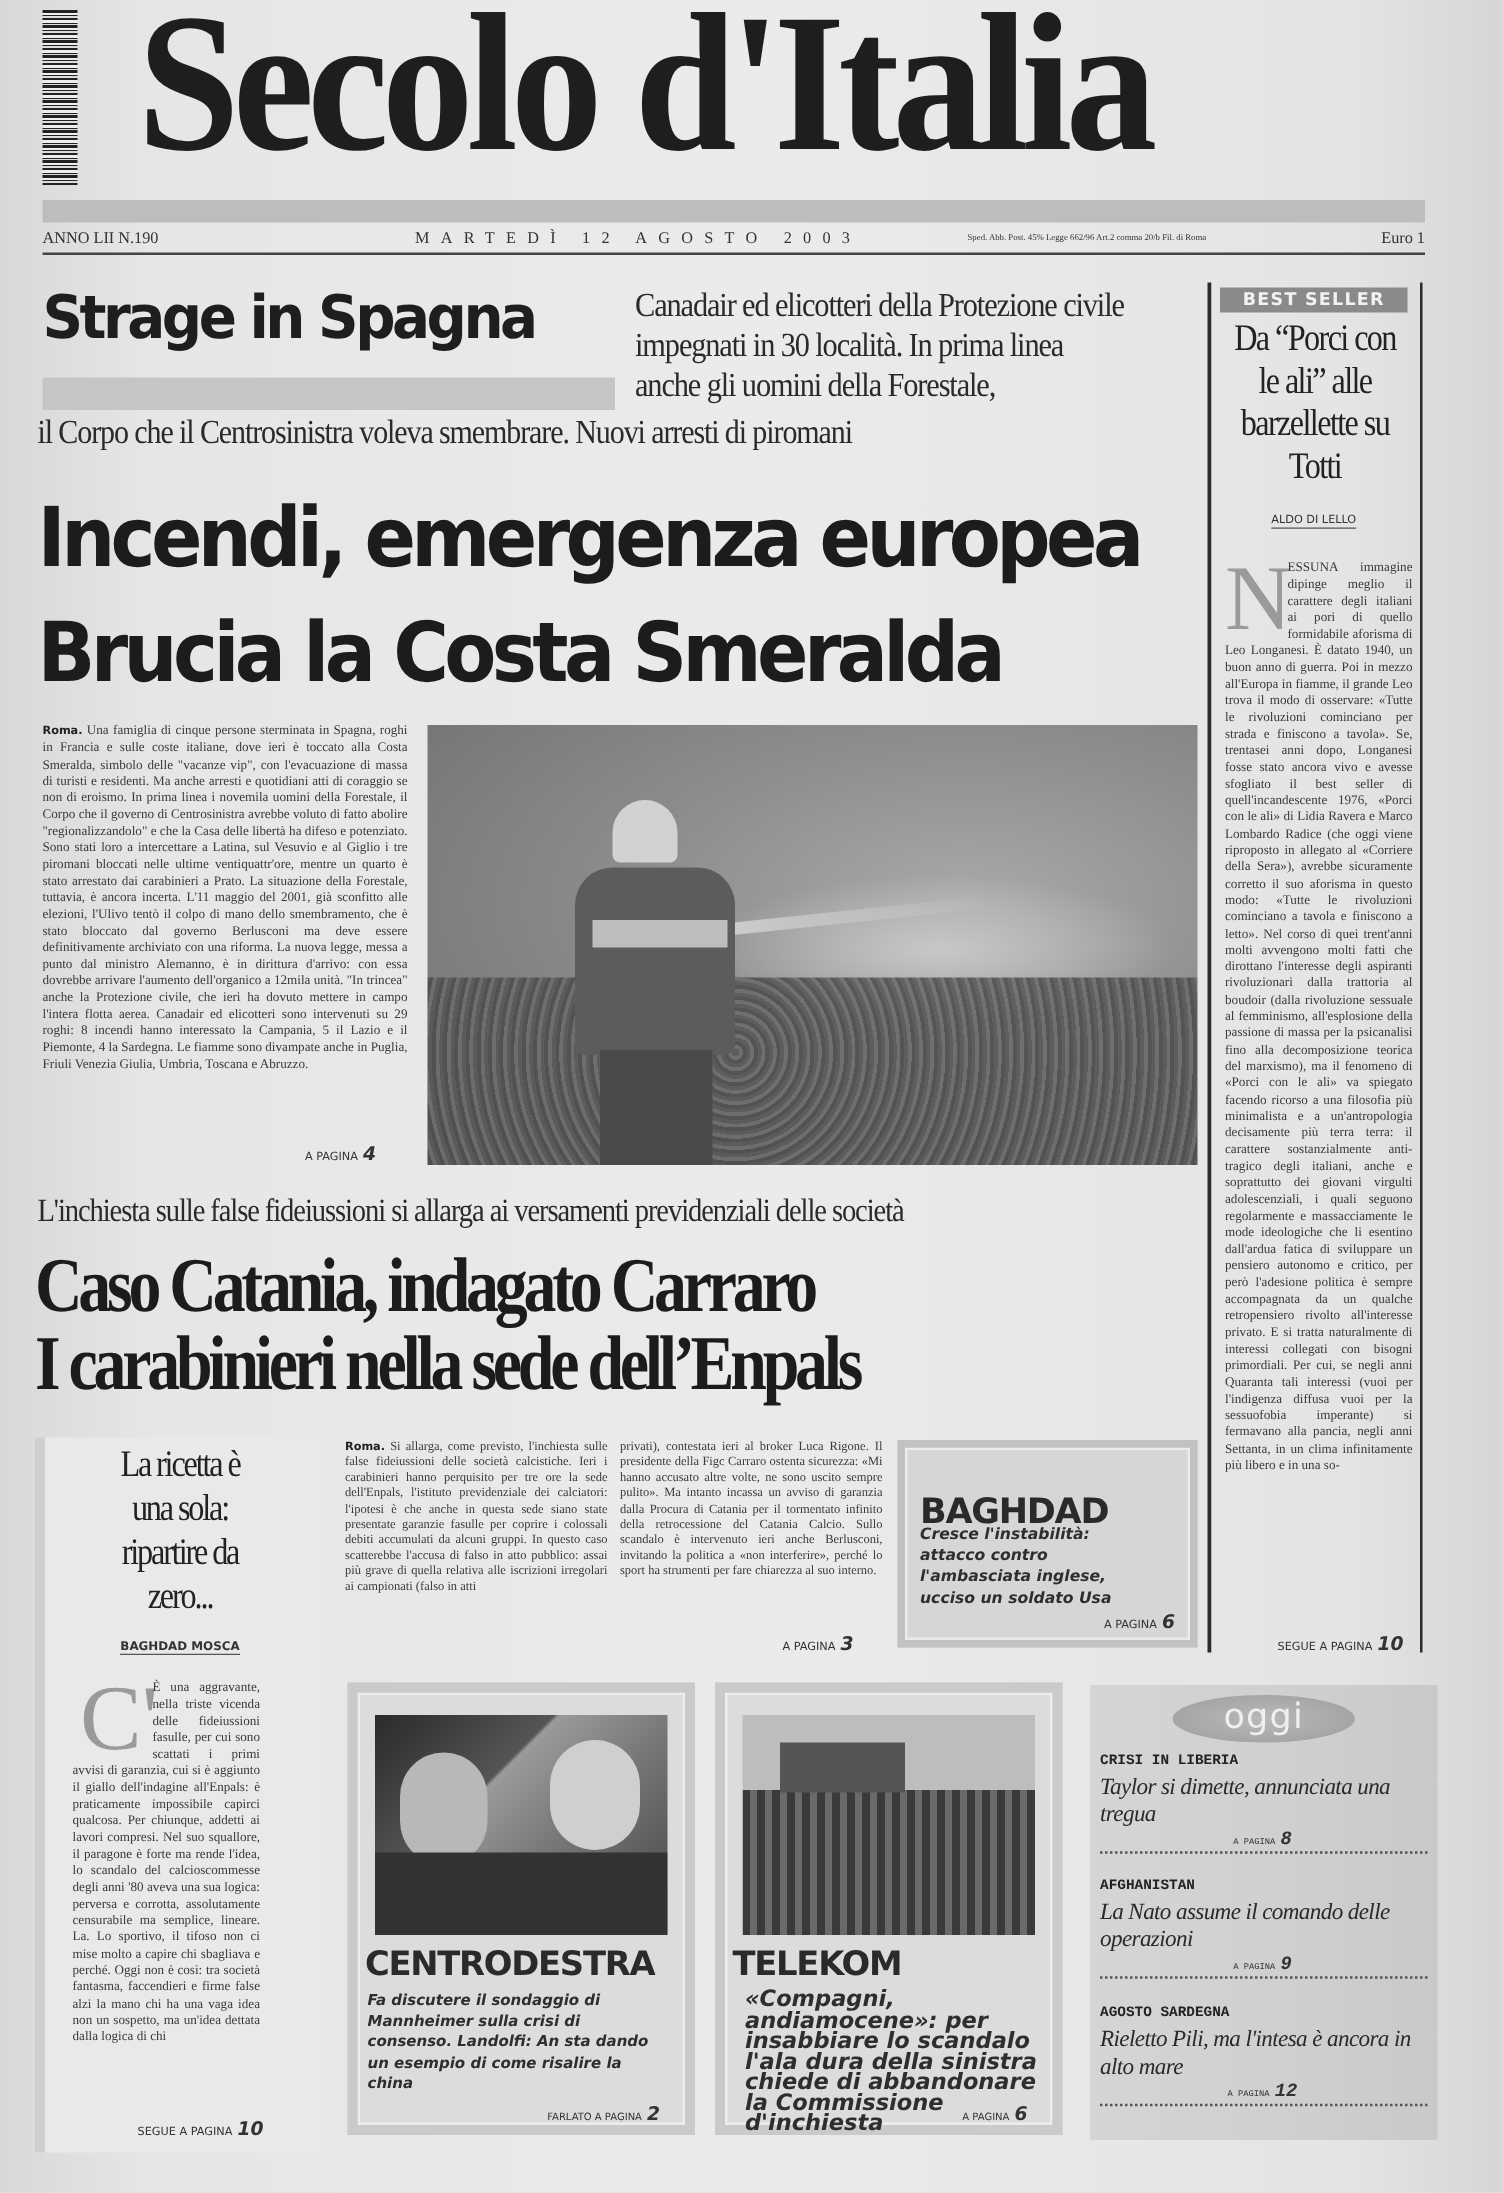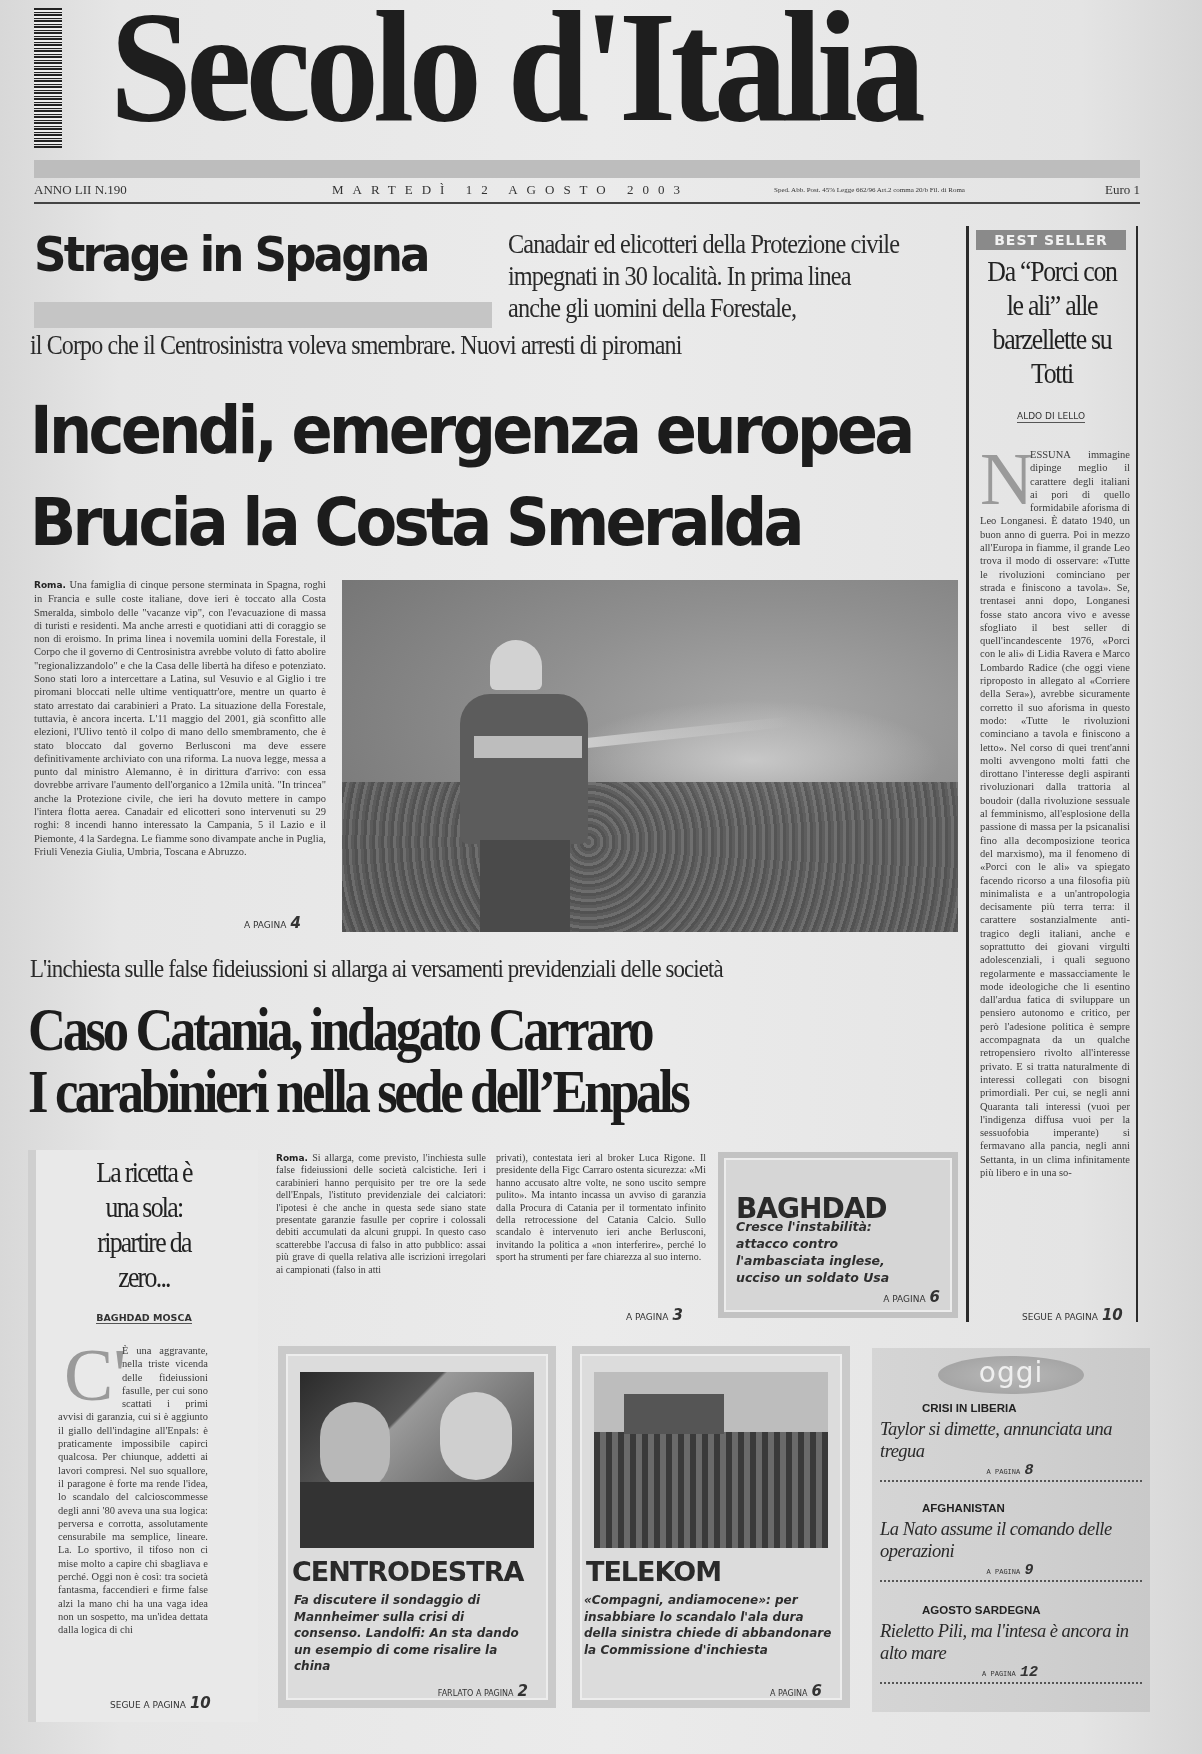--- a/index.html
+++ b/index.html
@@ -95,21 +95,21 @@
   .card { position: absolute; background: #dcdcdc; border: 8px solid #cacaca; box-shadow: inset 0 0 0 2px #ededed; }
   .card-centro { left: 278px; top: 1346px; width: 278px; height: 362px; }
   .card-telekom { left: 572px; top: 1346px; width: 278px; height: 362px; }
   .card .pic { position: absolute; left: 14px; top: 18px; width: 234px; height: 176px; background: #888; overflow: hidden; }
 
   .oggi { position: absolute; left: 872px; top: 1348px; width: 278px; height: 364px; background: linear-gradient(90deg, #d5d5d5, #cfcfcf 60%, #c9c9c9); }
   .oggi-pill { position: absolute; left: 66px; top: 8px; width: 146px; height: 38px; border-radius: 50%;
     background: radial-gradient(ellipse, #b9b9b9, #9d9d9d); color: #efefef; text-align: center; font-family: "DejaVu Sans", sans-serif;
     font-weight: normal; font-size: 28px; line-height: 34px; letter-spacing: 1px; }
   .oggi-item { position: absolute; left: 8px; width: 262px; }
-  .oggi-cat { font-family: Liberation Sans, sans-serif; font-weight: bold; font-size: 11.5px; color: #222; margin-left: 42px; }
+  .oggi-cat { font-family: Liberation Mono, monospace; font-weight: bold; font-size: 11.5px; color: #222; }
   .oggi-text { font-style: italic; font-size: 18.5px; line-height: 22px; color: #2a2a2a; margin-top: 4px; letter-spacing: -0.5px; }
   .oggi-jump { text-align: center; font-family: Liberation Mono, monospace; font-size: 7px; color: #333; padding-right: 2px; }
   .oggi-jump b { font-size: 15px; font-style: italic; }
   .oggi-sep { border-bottom: 2px dotted #555; margin-top: 1px; }
 </style>
 </head>
 <body>
 
 <div class="page">
 
@@ -213,21 +213,21 @@
       <span>FARLATO A PAGINA</span><b>2</b>
     </div>
   </div>
 
   <div class="card card-telekom">
     <div class="pic" style="background:#bdbdbd;">
       <div style="position:absolute;left:0;top:60px;width:234px;height:116px;background:repeating-linear-gradient(90deg,#3a3a3a 0 6px,#6a6a6a 6px 12px);"></div>
       <div style="position:absolute;left:30px;top:22px;width:100px;height:40px;background:#555;"></div>
     </div>
     <div class="box-head" style="position:absolute;left:6px;top:202px;font-size:27px;">TELEKOM</div>
-    <div class="box-sub" style="position:absolute;left:4px;top:238px;width:248px;font-size:12px;line-height:16.5px;">«Compagni, andiamocene»: per insabbiare lo scandalo l'ala dura della sinistra chiede di abbandonare la Commissione d'inchiesta</div>
+    <div class="box-sub" style="position:absolute;left:16px;top:238px;width:248px;font-size:18px;line-height:16.5px;">«Compagni, andiamocene»: per insabbiare lo scandalo l'ala dura della sinistra chiede di abbandonare la Commissione d'inchiesta</div>
     <div class="jump" style="right:20px;top:328px;font-size:8px;">
       <span>A PAGINA</span><b>6</b>
     </div>
   </div>
 
   <div class="oggi">
     <div class="oggi-pill">oggi</div>
 
     <div class="oggi-item" style="top:54px;">
       <div class="oggi-cat">CRISI IN LIBERIA</div>

